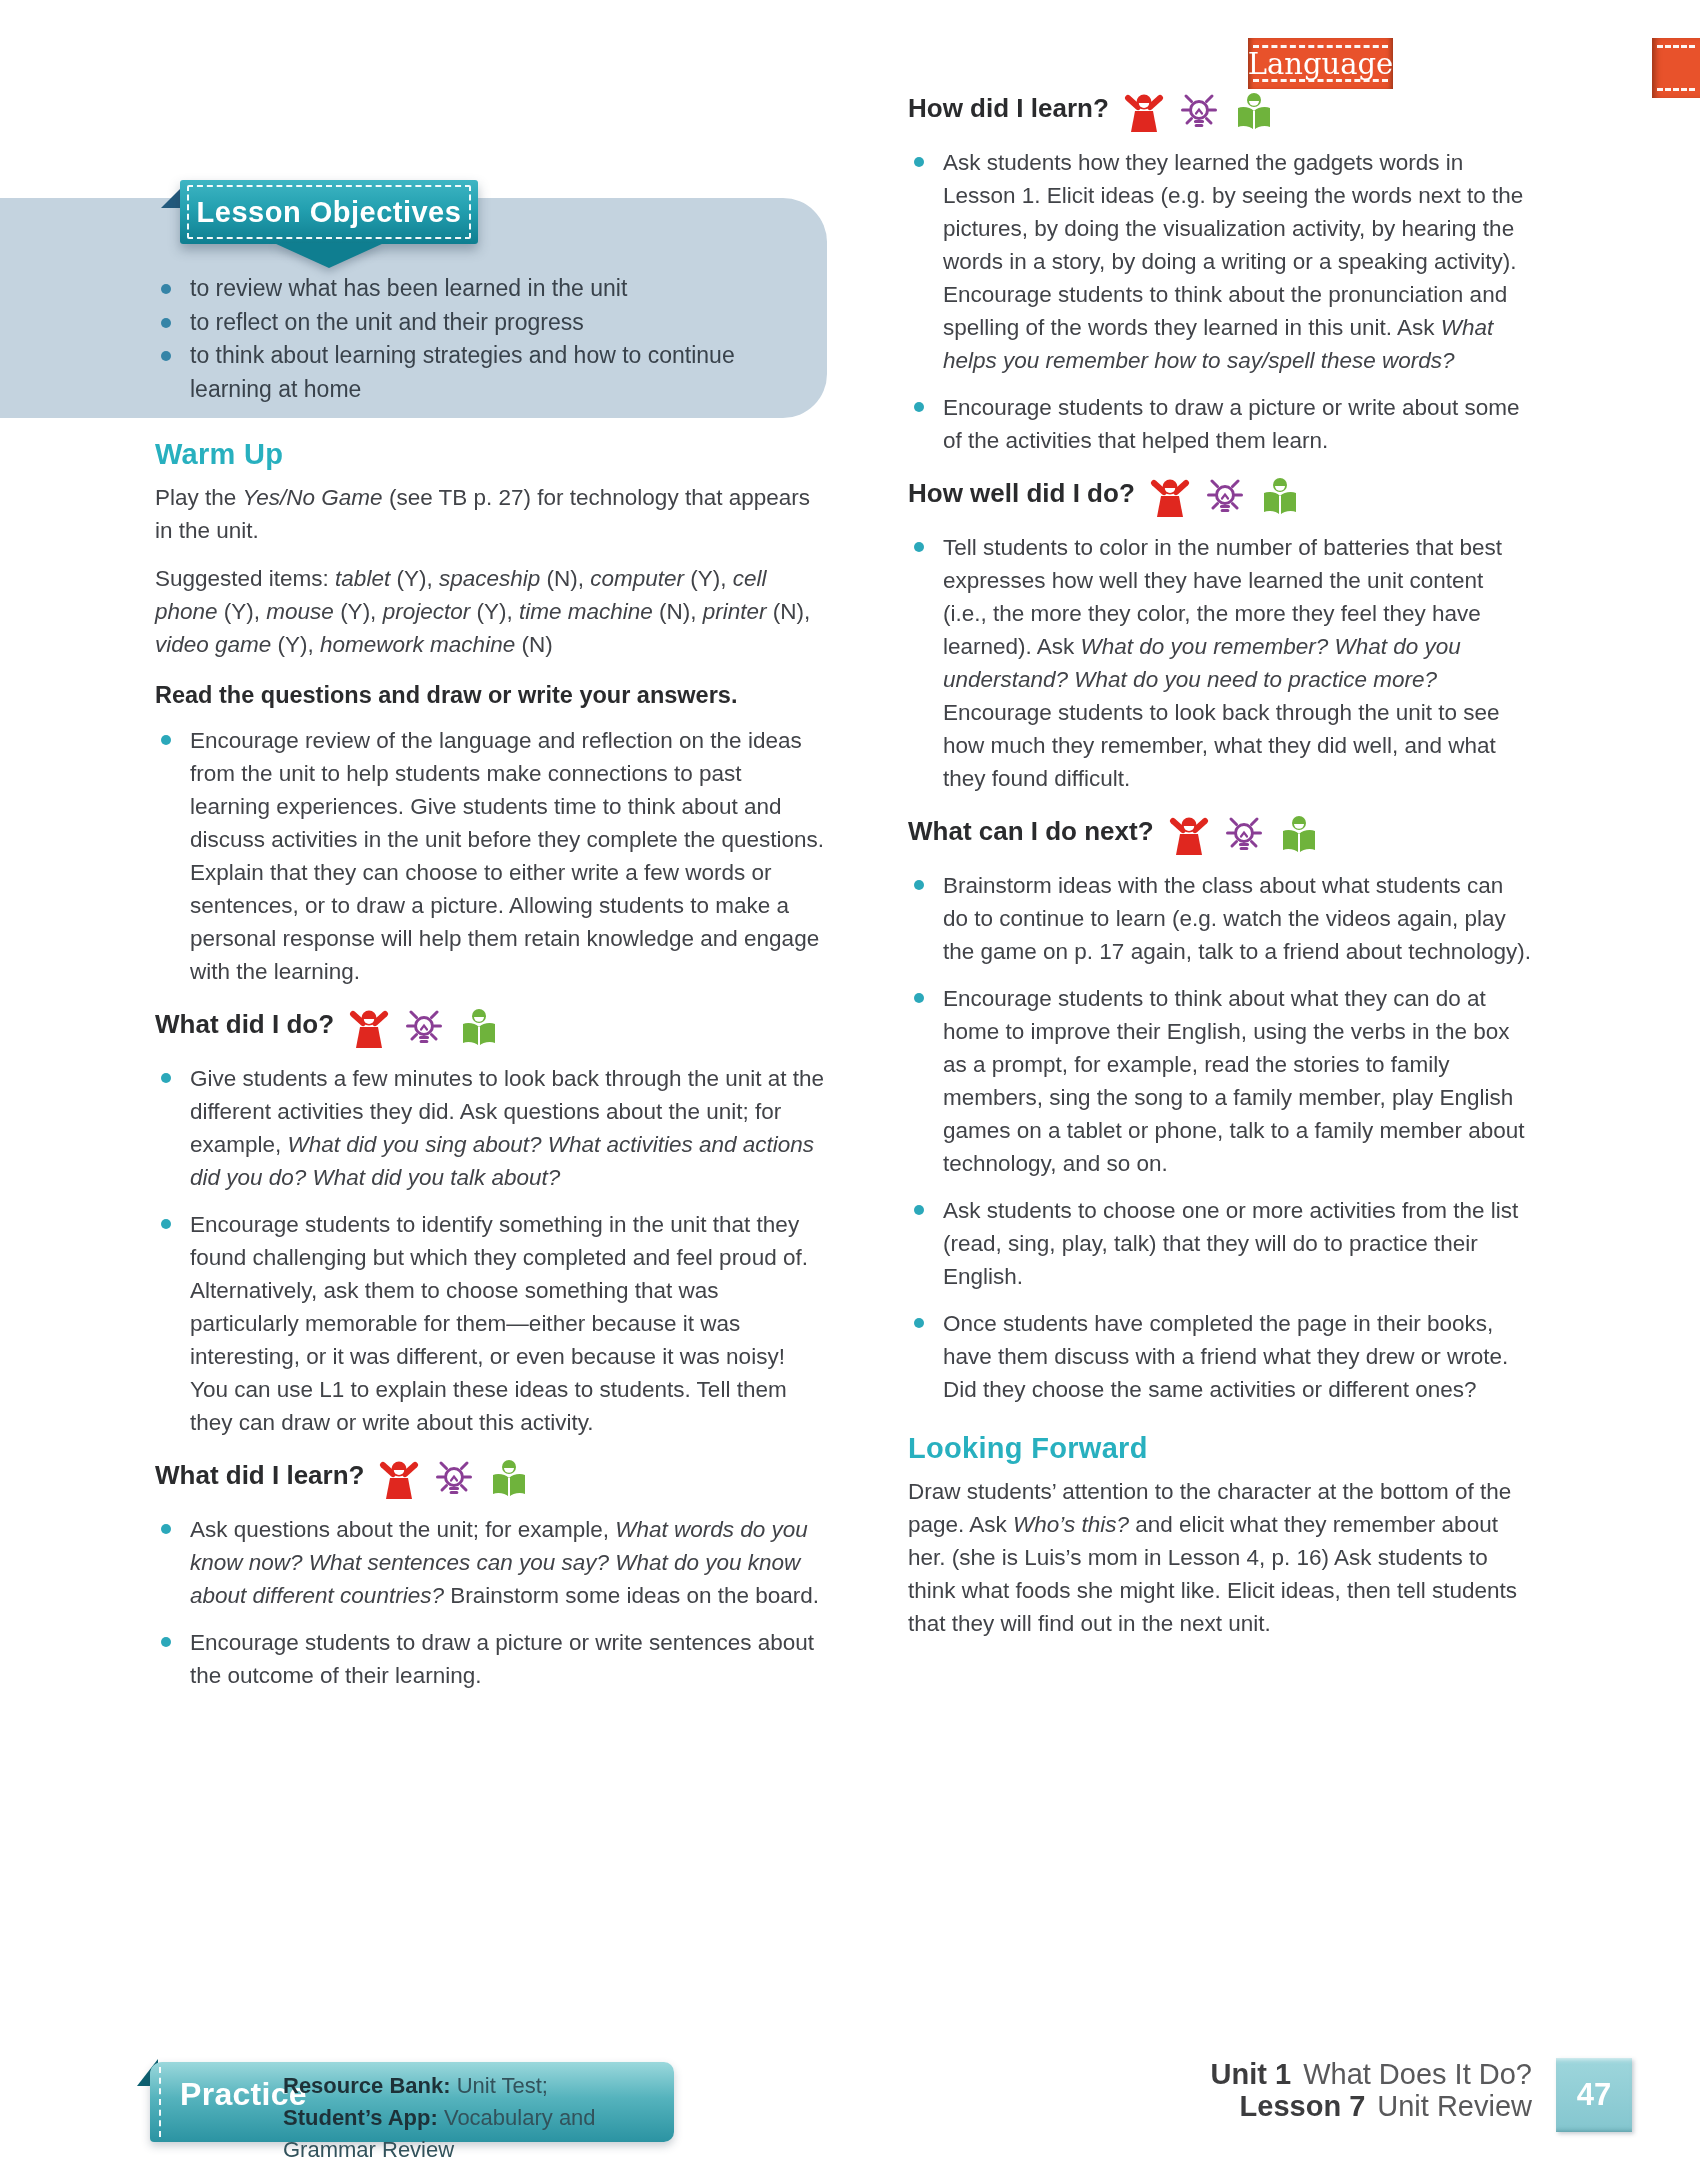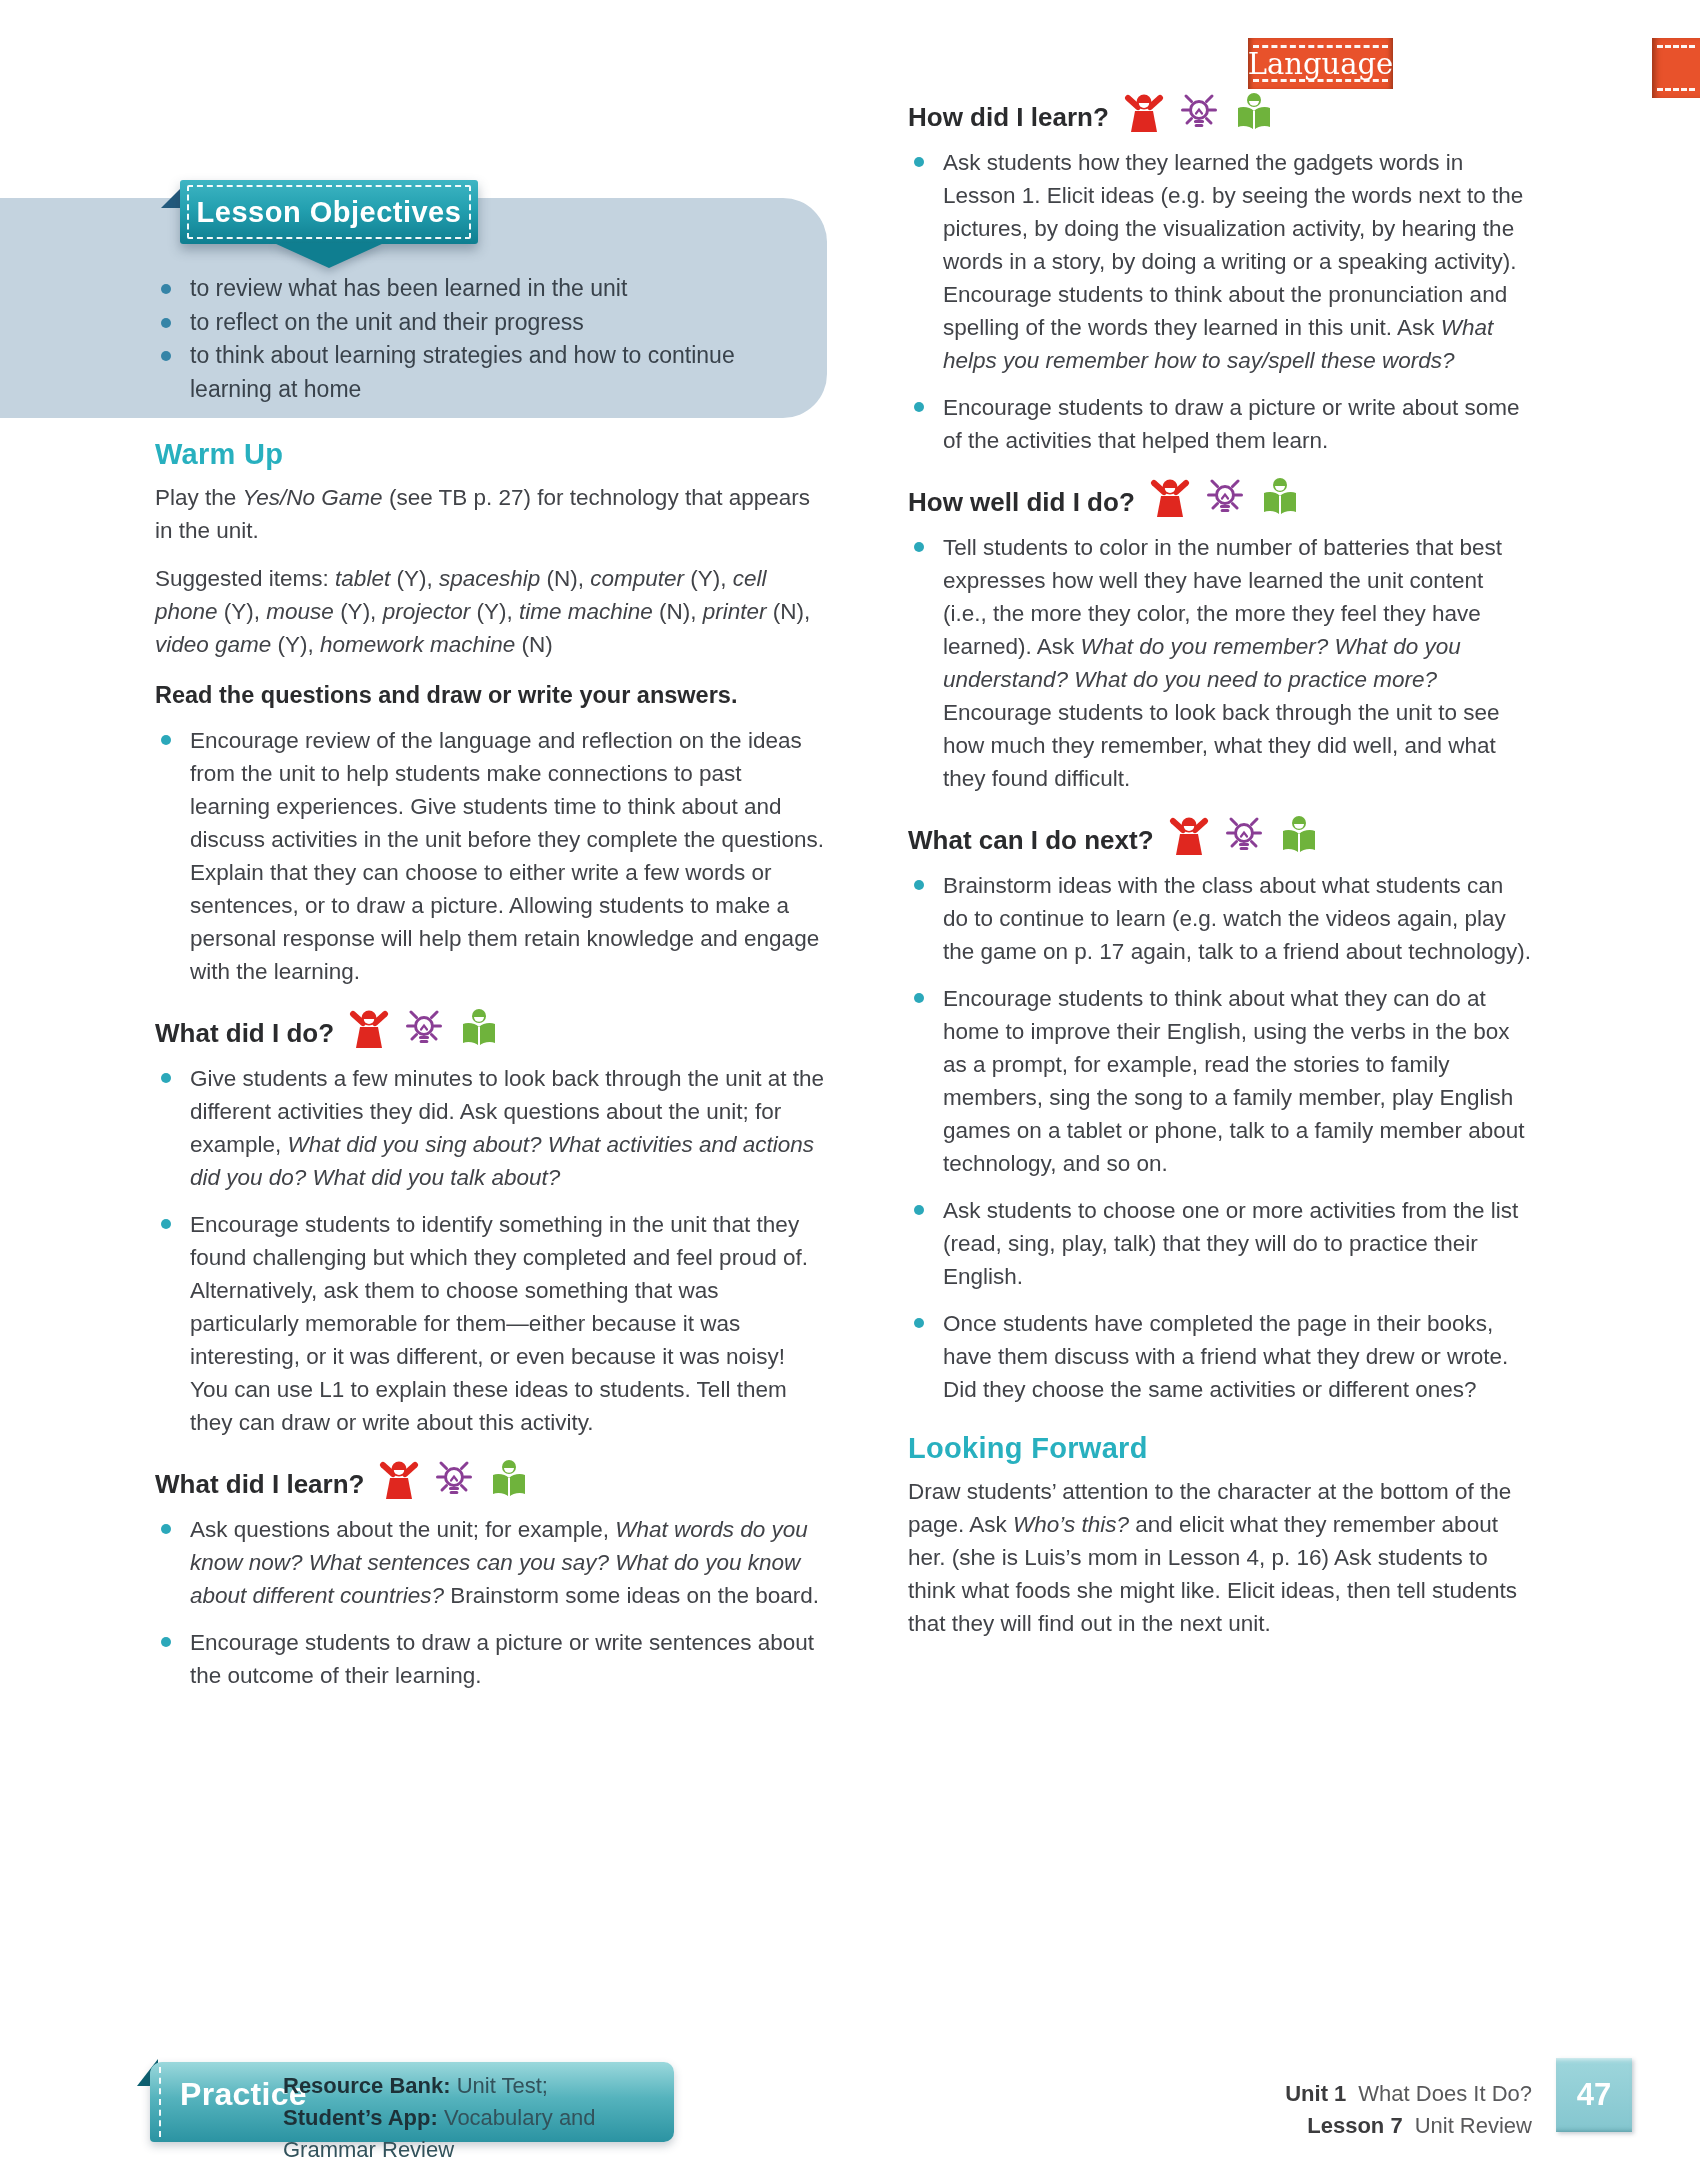--- a/index.html
+++ b/index.html
@@ -60,21 +60,21 @@
     position:absolute;left:274px;top:243px;width:0;height:0;
     border-left:55px solid transparent;border-right:55px solid transparent;border-top:25px solid #0f7e90;
     filter:drop-shadow(0 4px 4px rgba(40,60,80,.3));
   }
   
   .col{position:absolute;font-size:22.5px;line-height:33px;}
   #left-col{left:155px;top:438px;width:672px;}
   #right-col{left:908px;top:92px;width:625px;}
   .h-teal{font-size:29px;font-weight:bold;color:#28b0bf;margin:26px 0 10px;letter-spacing:.3px;}
   .col > :first-child{margin-top:0;}
-  .h-q{font-size:26px;font-weight:bold;color:#2a2b2d;margin:20px 0 12px;display:flex;align-items:flex-end;gap:15px;}
+  .h-q{font-size:26px;font-weight:bold;color:#2a2b2d;margin:20px 0 12px;display:flex;align-items:flex-start;gap:15px;}
   .hicon{width:40px;height:42px;flex:0 0 auto;}
   .body-p{margin:0 0 15px;}
   .p-bold{font-weight:bold;color:#2a2b2d;font-size:23.5px;margin:18px 0 12px;}
   .bullet{position:relative;padding-left:35px;margin:0 0 14px;}
   .bullet::before{
     content:"";position:absolute;left:6px;top:11px;width:10px;height:10px;border-radius:50%;background:#2ba8ba;
   }
   em{font-style:italic;}
   
   .practice-fold{
@@ -94,21 +94,21 @@
     position:absolute;left:30px;top:0;bottom:16px;display:flex;align-items:center;
     color:#fff;font-weight:bold;font-size:32px;letter-spacing:.3px;
   }
   .practice-info{
     position:absolute;left:133px;top:8px;font-size:22px;line-height:32px;color:#32525b;
   }
   .practice-info b{color:#1d3138;font-weight:bold;}
   
   .footer{
     position:absolute;top:2058px;right:168px;text-align:right;
-    font-size:22px;line-height:32px;color:#59595b;margin-top:20px;
+    font-size:29px;line-height:32px;color:#59595b;
   }
   .footer b{color:#3c3c3e;margin-right:12px;}
   .page-number{
     position:absolute;left:1556px;top:2058px;width:76px;height:74px;
     background:linear-gradient(180deg,#9ed6dc 0%,#84c6cf 100%);
     display:flex;align-items:center;justify-content:center;
     color:#fff;font-weight:bold;font-size:31px;
     box-shadow:inset 0 4px 5px -3px rgba(255,255,255,.8), inset 0 -4px 5px -3px rgba(20,80,90,.4), 2px 2px 4px rgba(40,60,80,.25);
   }
 </style>

